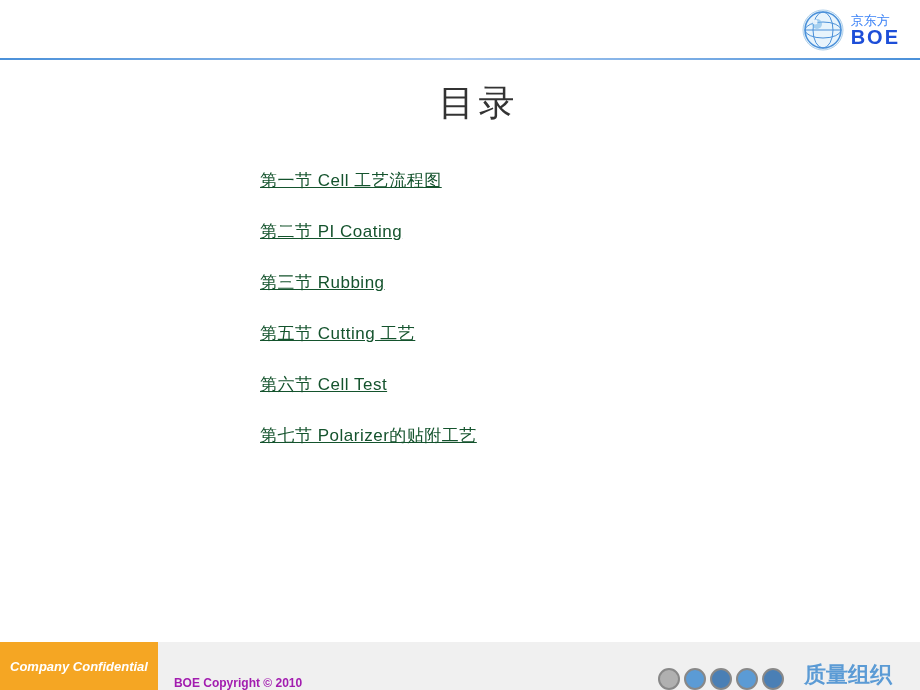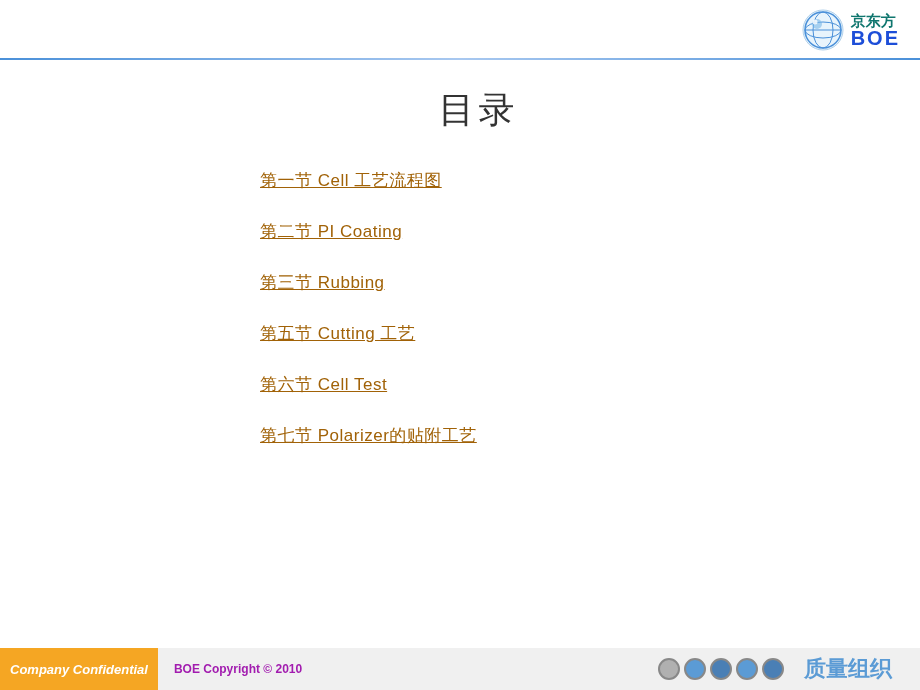--- a/index.html
+++ b/index.html
@@ -43,36 +43,36 @@
       gap: 6px;
     }
 
     .logo-text {
       display: flex;
       flex-direction: column;
       line-height: 1;
     }
 
     .logo-chinese {
-      font-size: 15px;
-      color: #0f766e;
-      font-weight: bold;
+      font-size: 13px;
+      color: #3b82f6;
+      font-weight: normal;
     }
 
     .logo-boe {
       font-size: 20px;
       font-weight: bold;
       color: #1d4ed8;
       letter-spacing: 2px;
     }
 
     
     .page-title {
       position: absolute;
-      top: 86px;
+      top: 79px;
       left: 0;
       right: 0;
       text-align: center;
       font-size: 36px;
       font-weight: normal;
       color: #333333;
       letter-spacing: 4px;
       padding-left: 37px;
     }
 
@@ -81,37 +81,37 @@
       position: absolute;
       top: 155px;
       left: 260px;
       display: flex;
       flex-direction: column;
       gap: 0;
     }
 
     .menu-item {
       display: block;
-      color: #a16207;
+      color: #14532d;
       font-size: 17px;
       padding: 14px 0;
       cursor: pointer;
       letter-spacing: 0.5px;
     }
 
     
     .footer {
       position: absolute;
       bottom: 0;
       left: 0;
       right: 0;
-      height: 42px;
+      height: 48px;
       background: #f0f0f0;
       display: flex;
-      align-items: center;
+      align-items: flex-end;
     }
 
     .footer-confidential {
       background: #f5a623;
       height: 100%;
       display: flex;
       align-items: center;
       padding: 0 10px;
       font-style: italic;
       font-weight: bold;

